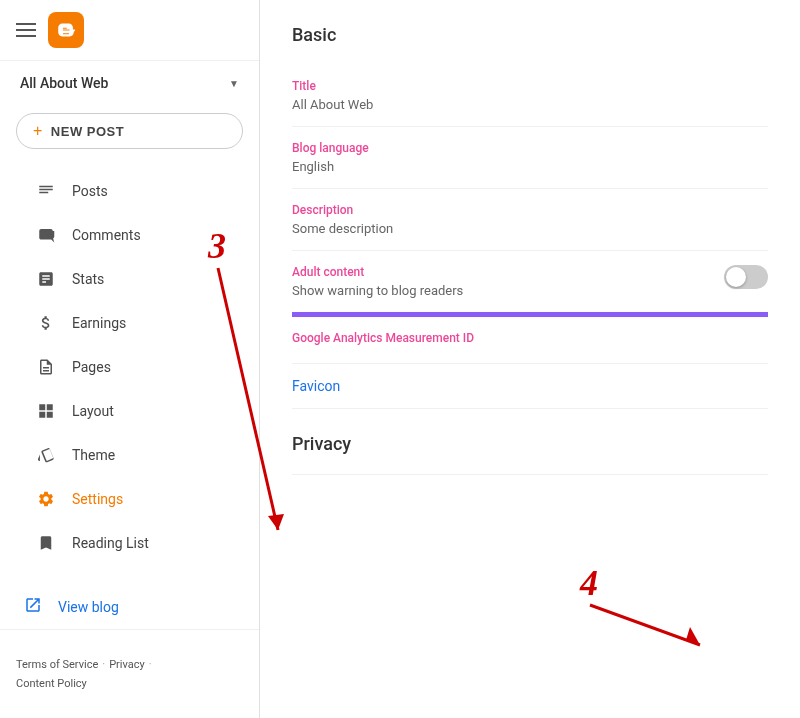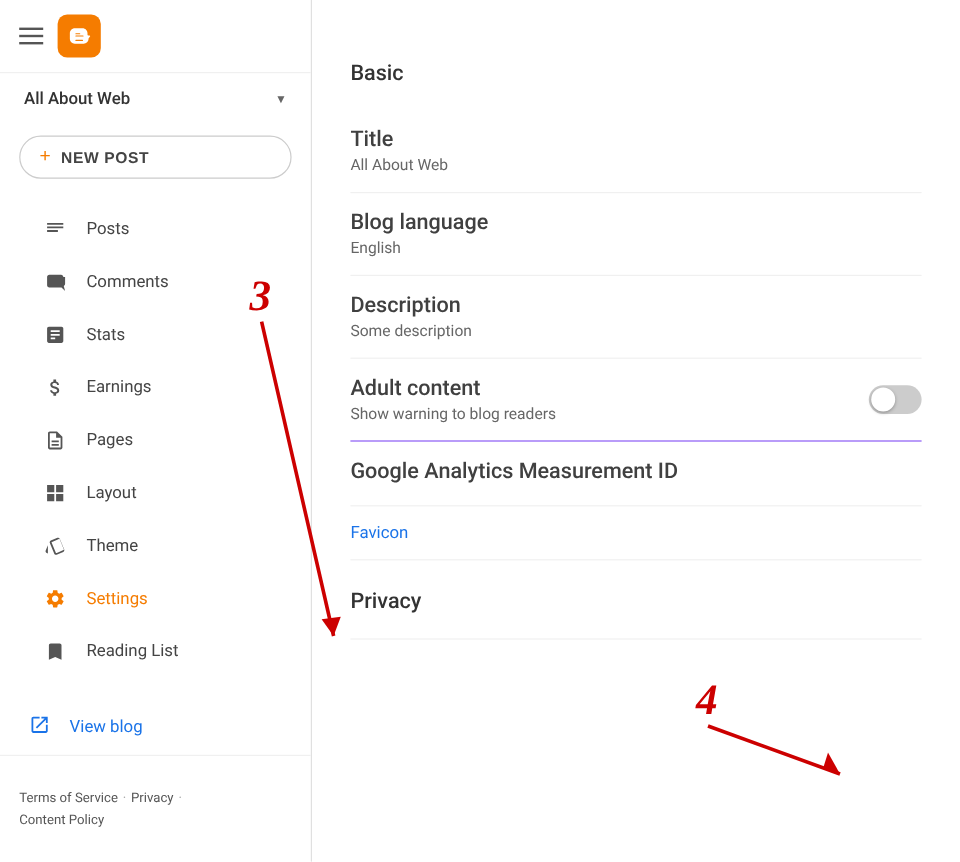--- a/index.html
+++ b/index.html
@@ -140,53 +140,52 @@
     .main {
       flex: 1;
       overflow-y: auto;
       background: #fff;
       padding: 0;
     }
 
     .settings-content {
       padding: 24px 32px;
       max-width: 560px;
-      margin-top: 27px;
     }
 
     .section-title {
       font-size: 18px;
       font-weight: 500;
       color: #333;
       margin-bottom: 20px;
     }
 
     .settings-row {
       padding: 14px 0;
       border-bottom: 1px solid #f0f0f0;
     }
     .settings-row:last-child { border-bottom: none; }
 
     .settings-label {
-      font-size: 18px;
+      font-size: 12px;
       font-weight: 500;
-      color: #404040;
+      color: #ec4899;
       margin-bottom: 4px;
     }
     .settings-value {
       font-size: 13px;
       color: #666;
     }
 
     .settings-row-inline {
       display: flex;
-      align-items: center;
+      align-items: flex-start;
       justify-content: space-between;
       padding: 14px 0;
-      border-bottom: 1px solid #8b5cf6;
+      border-bottom: 5px solid #8b5cf6;
     }
 
     .toggle-container {
       position: relative;
       width: 44px;
       height: 24px;
     }
     .toggle-track {
       width: 44px;
       height: 24px;

